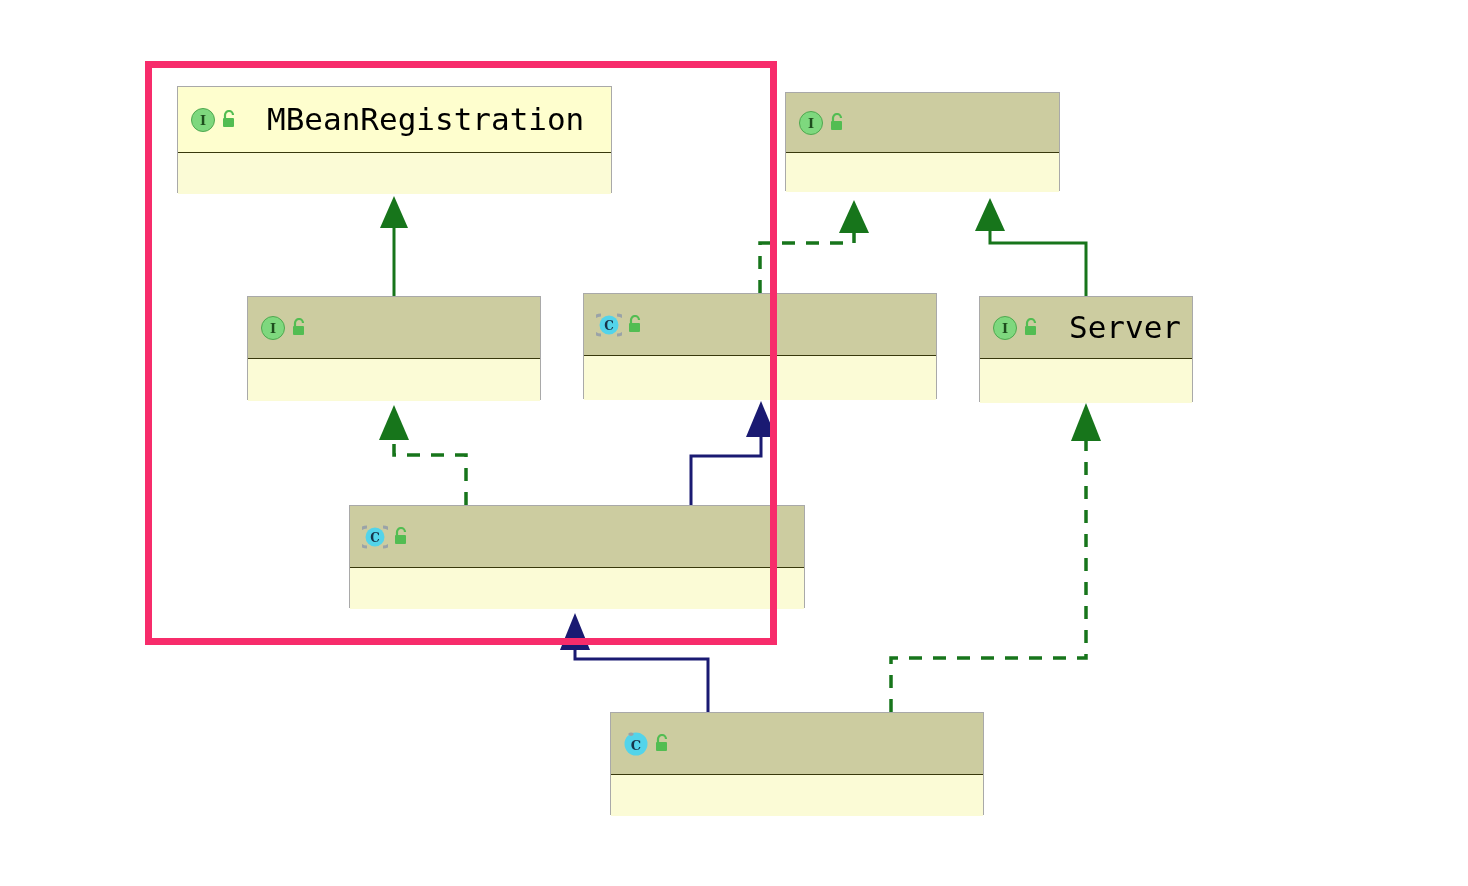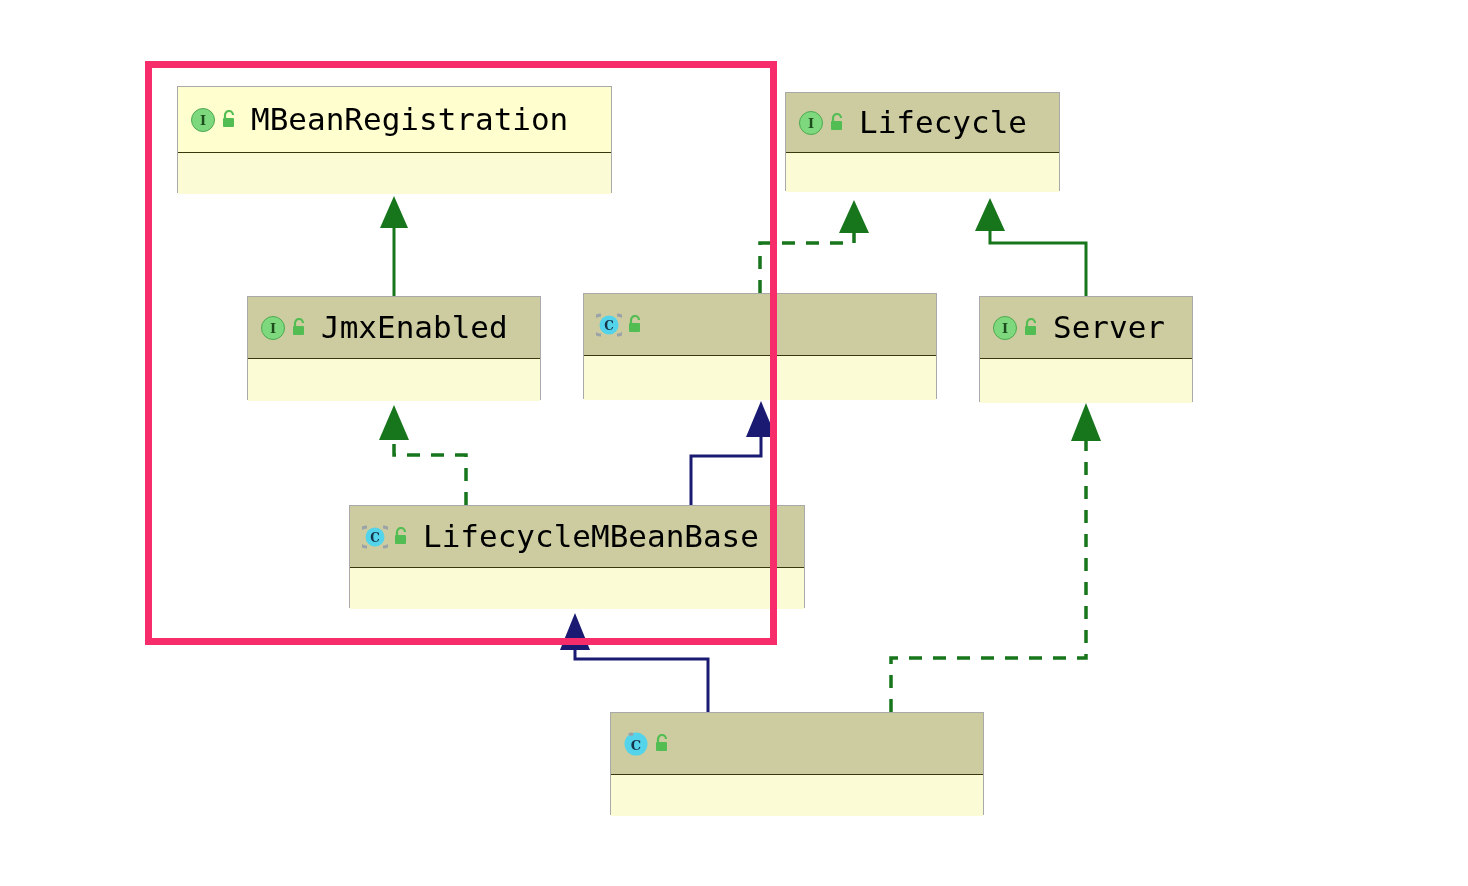--- a/index.html
+++ b/index.html
@@ -50,21 +50,21 @@
   .uml-body {
     box-sizing: border-box;
     background: #fbfbd6;
     width: 100%;
   }
   .uml-title {
     font-family: "DejaVu Sans Mono", "Liberation Mono", monospace;
     font-size: 31px;
     color: #000000;
     letter-spacing: 0px;
-    margin-left: 12px;
+    margin-left: 28px;
     line-height: 1;
   }
   .stereo-icon {
     position: relative;
     width: 26px;
     height: 26px;
     flex: 0 0 auto;
   }
   .lock-icon {
     position: relative;
@@ -167,42 +167,40 @@
             <circle cx="13" cy="13" r="11.5" fill="#7ed87e" stroke="#4fa84f" stroke-width="1"></circle>
             <text x="13" y="18" text-anchor="middle" font-family="DejaVu Serif, serif" font-size="13" font-weight="bold" fill="#1d4d1d">I</text>
           </svg>
         </span>
         <span class="lock-icon">
           <svg width="18" height="20" viewBox="0 0 18 20">
             <path d="M4 8 V5 a4 4 0 0 1 8 0" fill="none" stroke="#52bd52" stroke-width="2.2"></path>
             <rect x="2" y="8" width="11" height="9" rx="1" fill="#52bd52"></rect>
           </svg>
         </span>
-        <span class="uml-title">Lifecycle</span>
       </div>
     </div>
     <div class="uml-body" style="height:39px;"></div>
   </div>
 
   <div class="uml-node" style="left:247px; top:296px; width:294px; height:104px;">
     <div style="height:62px;">
       <div class="uml-header">
         <span class="stereo-icon">
           <svg width="26" height="26" viewBox="0 0 26 26">
             <circle cx="13" cy="13" r="11.5" fill="#7ed87e" stroke="#4fa84f" stroke-width="1"></circle>
             <text x="13" y="18" text-anchor="middle" font-family="DejaVu Serif, serif" font-size="13" font-weight="bold" fill="#1d4d1d">I</text>
           </svg>
         </span>
         <span class="lock-icon">
           <svg width="18" height="20" viewBox="0 0 18 20">
             <path d="M4 8 V5 a4 4 0 0 1 8 0" fill="none" stroke="#52bd52" stroke-width="2.2"></path>
             <rect x="2" y="8" width="11" height="9" rx="1" fill="#52bd52"></rect>
           </svg>
         </span>
-        <span class="uml-title">JmxEnabled</span>
       </div>
     </div>
     <div class="uml-body" style="height:42px;"></div>
   </div>
 
   <div class="uml-node" style="left:583px; top:293px; width:354px; height:106px;">
     <div style="height:62px;">
       <div class="uml-header">
         <span class="stereo-icon">
           <svg width="26" height="26" viewBox="0 0 26 26">
@@ -254,21 +252,20 @@
             <circle cx="13" cy="13" r="9.5" fill="#53d4ea"></circle>
             <text x="13" y="18" text-anchor="middle" font-family="DejaVu Serif, serif" font-size="12" font-weight="bold" fill="#17334a">C</text>
           </svg>
         </span>
         <span class="lock-icon">
           <svg width="18" height="20" viewBox="0 0 18 20">
             <path d="M4 8 V5 a4 4 0 0 1 8 0" fill="none" stroke="#52bd52" stroke-width="2.2"></path>
             <rect x="2" y="8" width="11" height="9" rx="1" fill="#52bd52"></rect>
           </svg>
         </span>
-        <span class="uml-title">LifecycleMBeanBase</span>
       </div>
     </div>
     <div class="uml-body" style="height:41px;"></div>
   </div>
 
   <div class="uml-node" style="left:610px; top:712px; width:374px; height:103px;">
     <div style="height:62px;">
       <div class="uml-header">
         <span class="stereo-icon">
           <svg width="26" height="26" viewBox="0 0 26 26">

